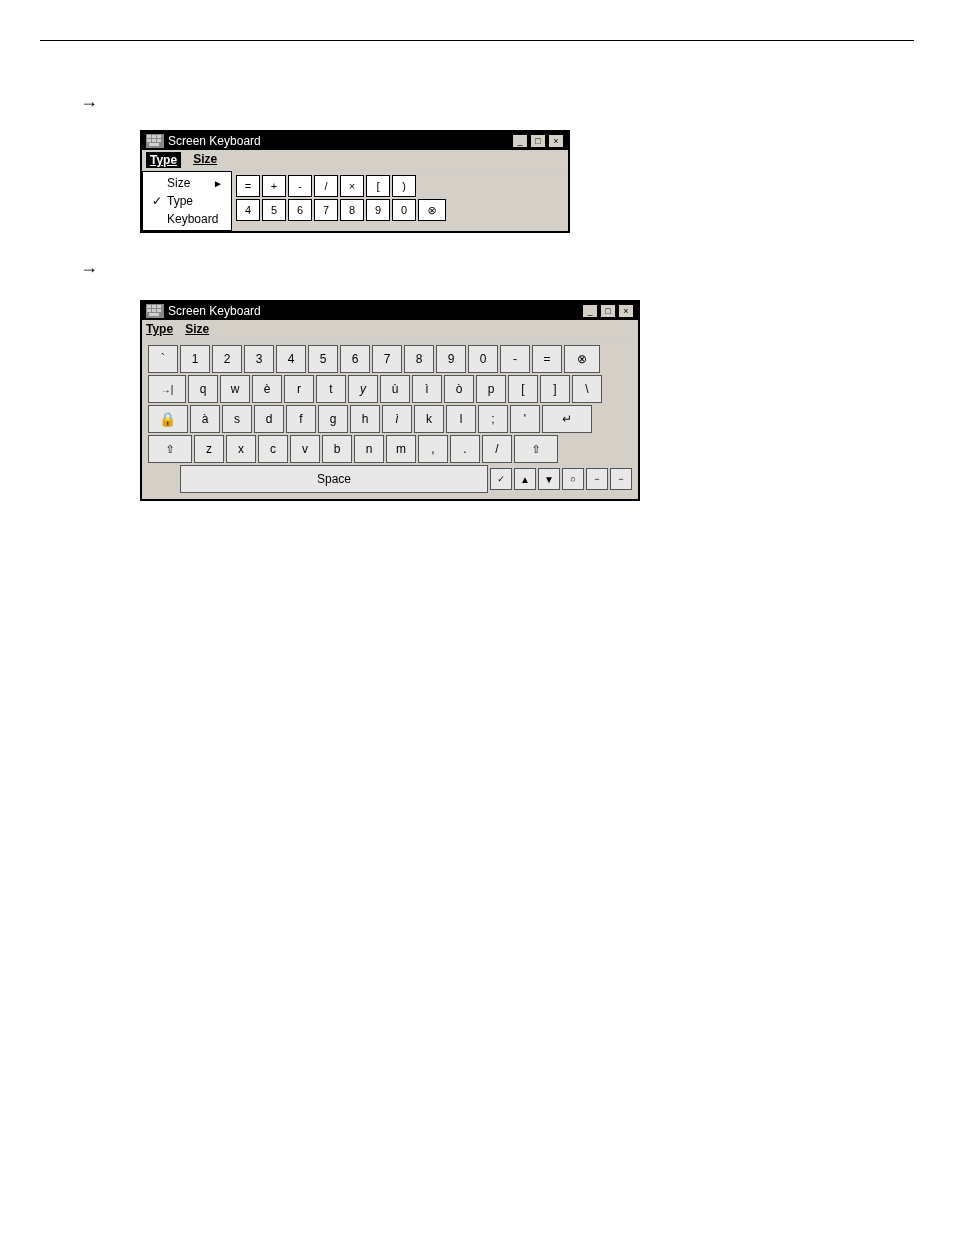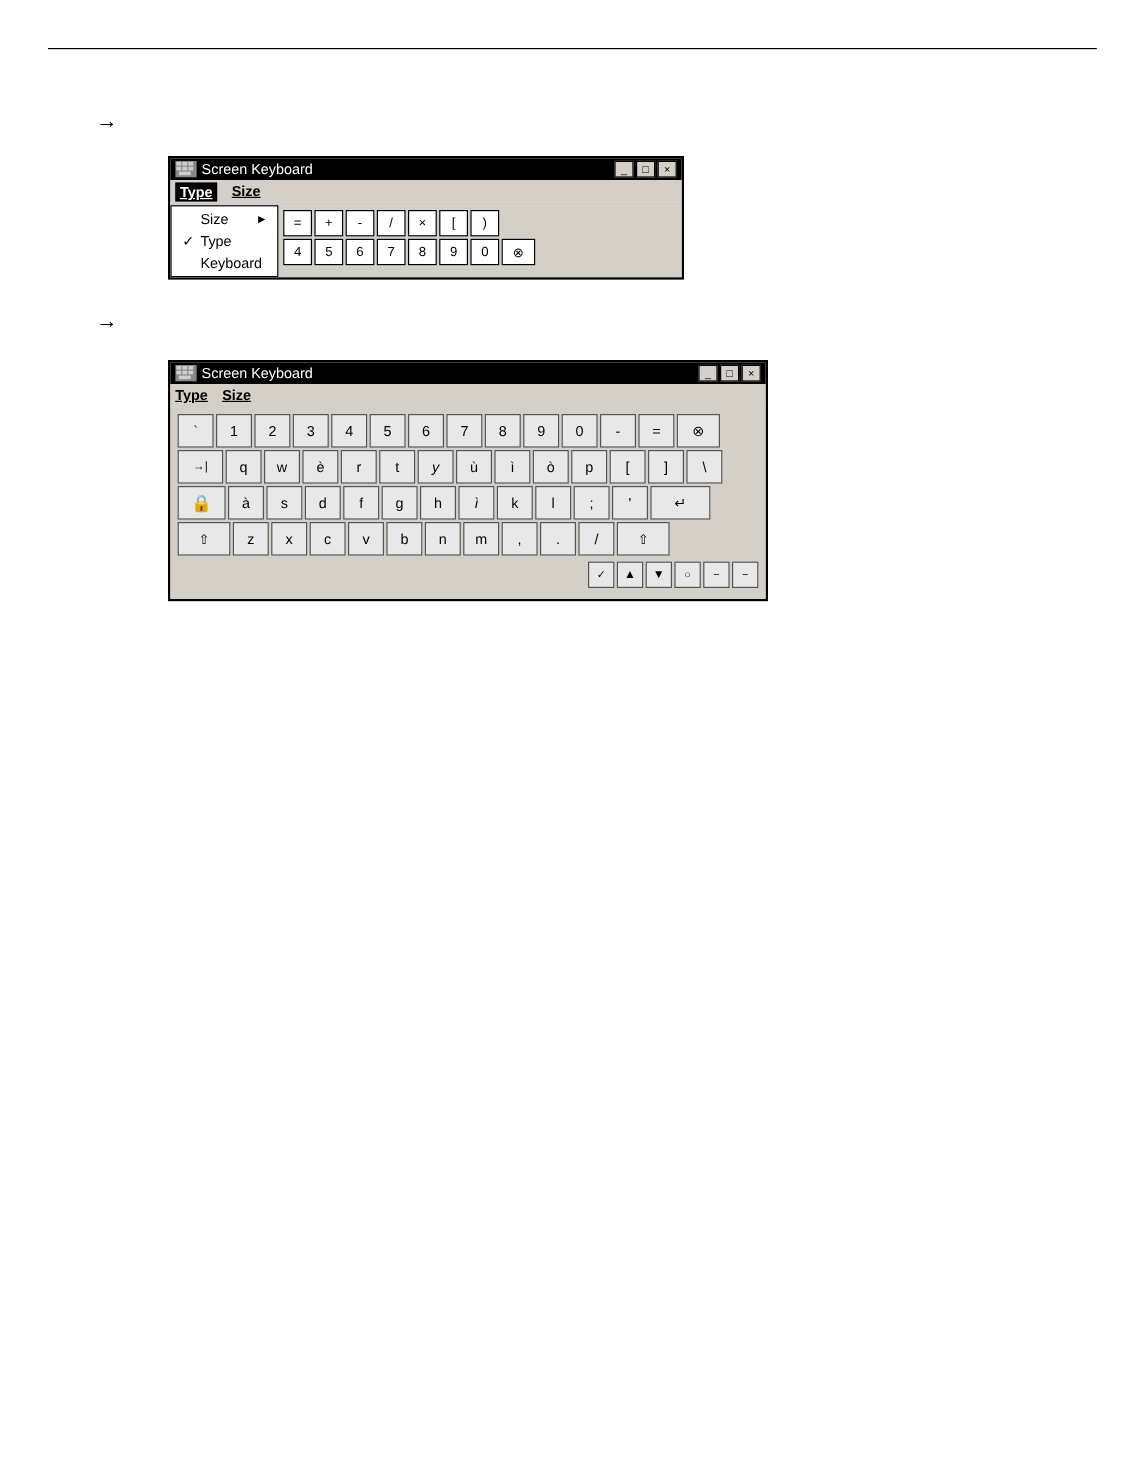--- a/index.html
+++ b/index.html
@@ -419,20 +419,21 @@
         <div class="kb-key">n</div>
         <div class="kb-key">m</div>
         <div class="kb-key">,</div>
         <div class="kb-key">.</div>
         <div class="kb-key">/</div>
         <div class="kb-key shift-key">⇧</div>
       </div>
 
       <div class="kb-row bottom-row" style="align-items:center;">
         <div class="kb-key" style="min-width:30px;visibility:hidden;"></div>
+        <div class="kb-key space-key">Space</div>
         <div class="nav-cluster">
           <div class="nav-btn" style="font-size:9px;">✓</div>
           <div class="nav-btn">▲</div>
           <div class="nav-btn">▼</div>
           <div class="nav-btn" style="font-size:9px;">○</div>
           <div class="nav-btn" style="font-size:9px;">−</div>
           <div class="nav-btn" style="font-size:9px;">−</div>
         </div>
       </div>
     </div>

